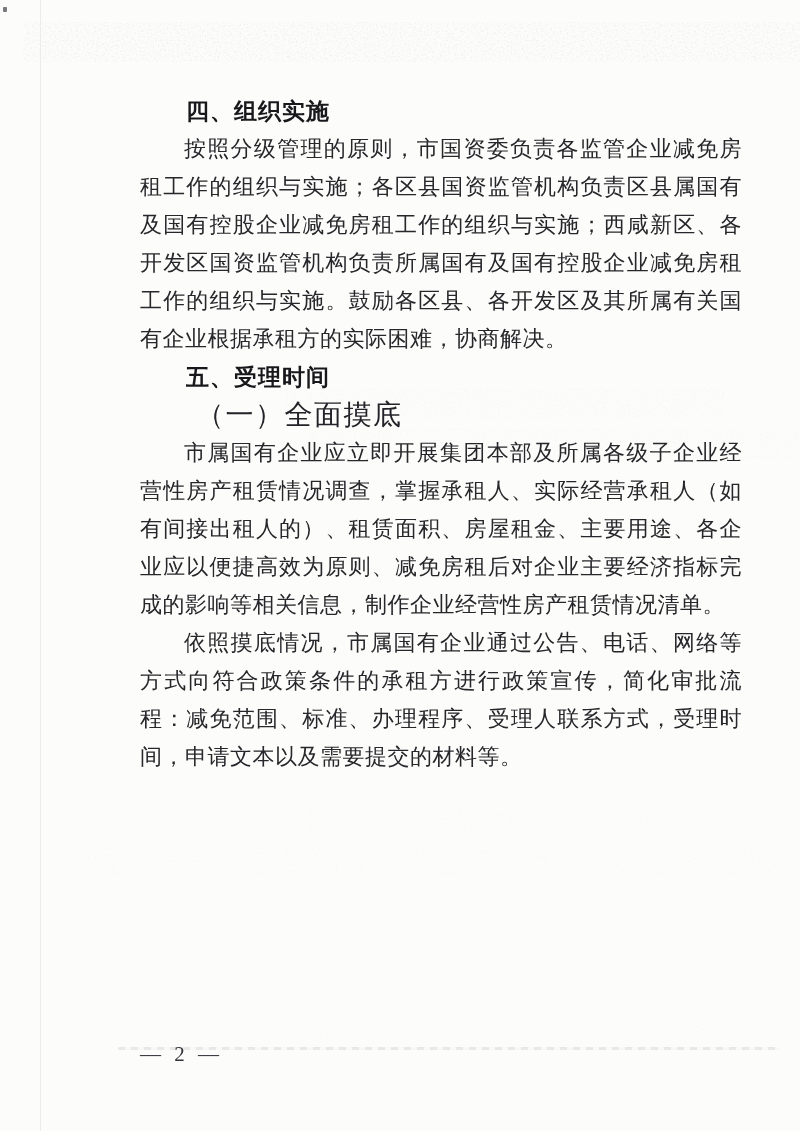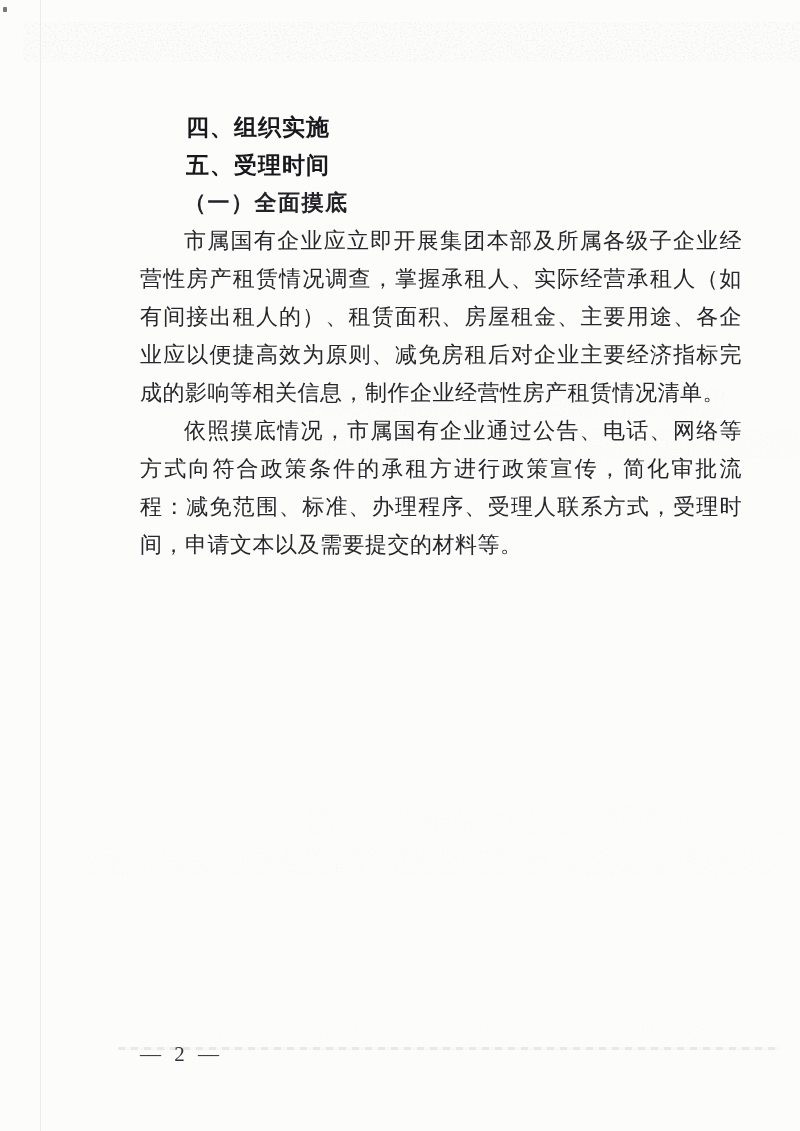--- a/index.html
+++ b/index.html
@@ -38,21 +38,21 @@
   .noise-overlay {
     position: absolute;
     left: 0;
     top: 0;
     pointer-events: none;
   }
 
   .content {
     position: absolute;
     left: 140px;
-    top: 108px;
+    top: 92px;
     width: 602px;
     font-size: 22px;
     line-height: 38px;
     color: #26262b;
     letter-spacing: 0.5px;
   }
 
   .content h2 {
     margin: 0;
     padding: 0;
@@ -62,22 +62,22 @@
     line-height: 38px;
     color: #18181c;
     text-indent: 2em;
     letter-spacing: 1px;
   }
 
   .content h3 {
     margin: 0;
     padding: 0;
     font-family: "Liberation Serif", serif;
-    font-weight: 700;
-    font-size: 22px;
+    font-weight: 400;
+    font-size: 28px;
     line-height: 38px;
     color: #222228;
     text-indent: 2em;
     letter-spacing: 1.5px;
   }
 
   .content p {
     margin: 0;
     padding: 0;
     text-indent: 2em;
@@ -135,20 +135,21 @@
     <rect x="120" y="850" width="660" height="24" filter="url(#paperNoise)" opacity="0.15"></rect>
     <rect x="230" y="1025" width="540" height="14" filter="url(#paperNoise)" opacity="0.12"></rect>
   </svg>
 
   <div class="scan-edge-line"></div>
   <div class="corner-speck"></div>
 
   <div class="content">
     <h2>四、组织实施</h2>
 
+    <p>按照分级管理的原则，市国资委负责各监管企业减免房租工作的组织与实施；各区县国资监管机构负责区县属国有及国有控股企业减免房租工作的组织与实施；西咸新区、各开发区国资监管机构负责所属国有及国有控股企业减免房租工作的组织与实施。鼓励各区县、各开发区及其所属有关国有企业根据承租方的实际困难，协商解决。</p>
 
     <h2>五、受理时间</h2>
 
     <h3>（一）全面摸底</h3>
 
     <p>市属国有企业应立即开展集团本部及所属各级子企业经营性房产租赁情况调查，掌握承租人、实际经营承租人（如有间接出租人的）、租赁面积、房屋租金、主要用途、各企业应以便捷高效为原则、减免房租后对企业主要经济指标完成的影响等相关信息，制作企业经营性房产租赁情况清单。</p>
 
 
     <p>依照摸底情况，市属国有企业通过公告、电话、网络等方式向符合政策条件的承租方进行政策宣传，简化审批流程：减免范围、标准、办理程序、受理人联系方式，受理时间，申请文本以及需要提交的材料等。</p>
 

